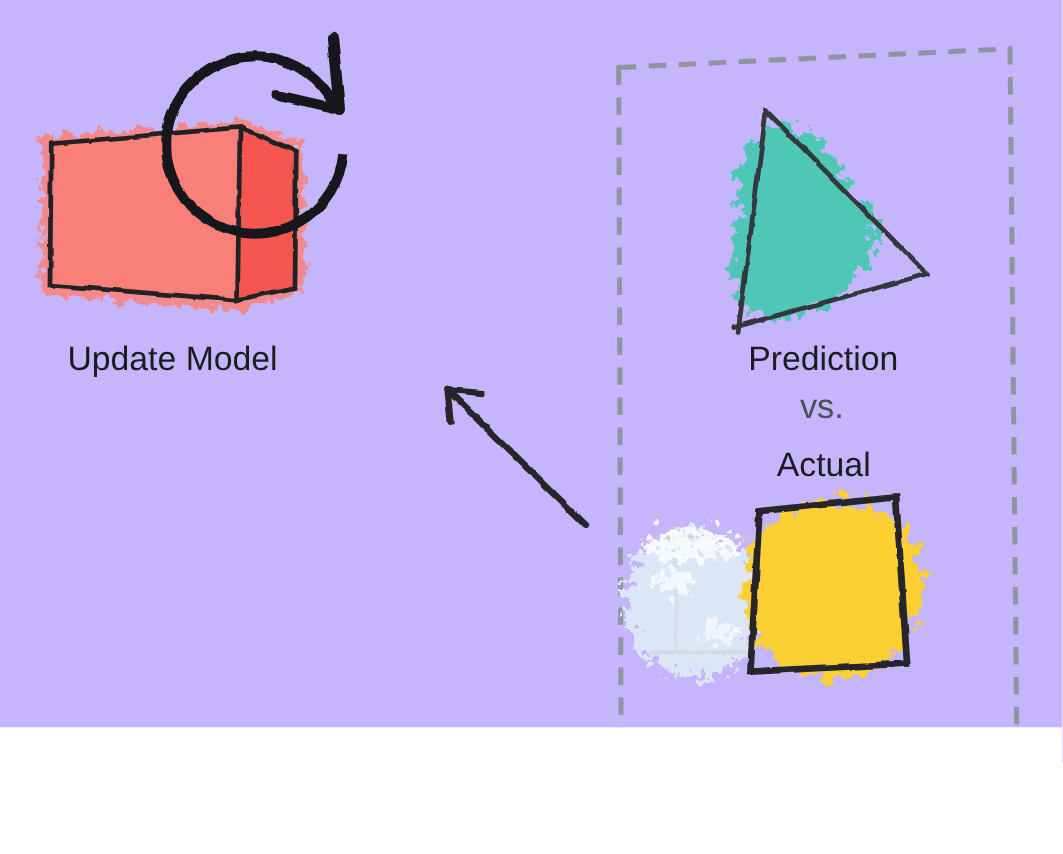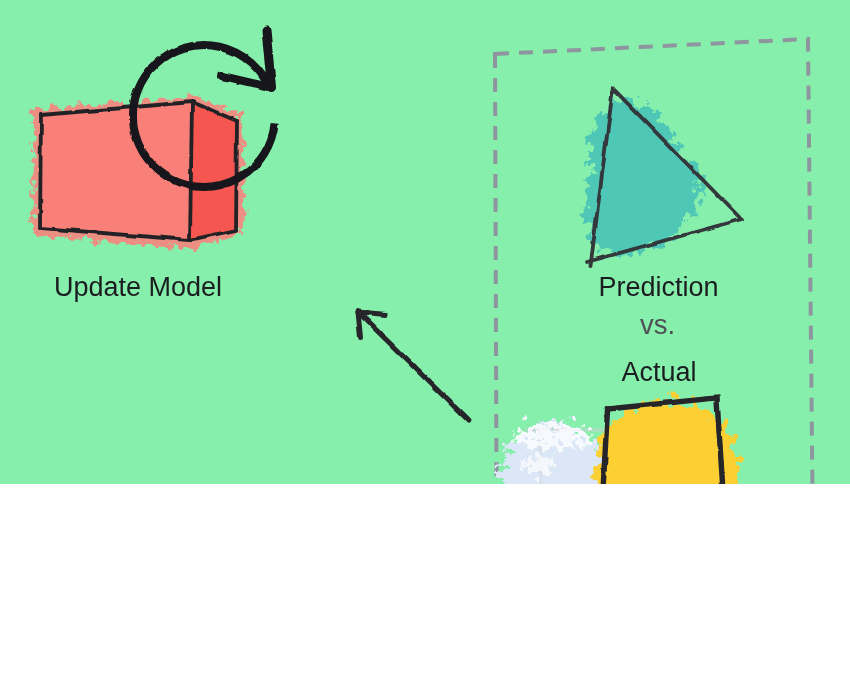--- a/index.html
+++ b/index.html
@@ -1,16 +1,16 @@
 <!DOCTYPE html>
 <html><head>
 <meta charset="utf-8">
 <style>
   html,body{margin:0;padding:0;background:#ffffff;}
-  #stage{position:relative;width:850px;height:484px;overflow:hidden;background:#86efac;
+  #stage{position:relative;width:850px;height:582px;overflow:hidden;background:#c4b5fd;
          font-family:"Liberation Sans",sans-serif;}
   svg{position:absolute;left:0;top:0;}
 </style>
 </head>
 <body>
 <div id="stage">
 <svg width="850" height="683" viewBox="0 0 850 683">
   <defs>
     <filter id="rough" x="-20%" y="-20%" width="140%" height="140%">
       <feTurbulence type="fractalNoise" baseFrequency="0.05" numOctaves="3" seed="4" result="n"></feTurbulence>

